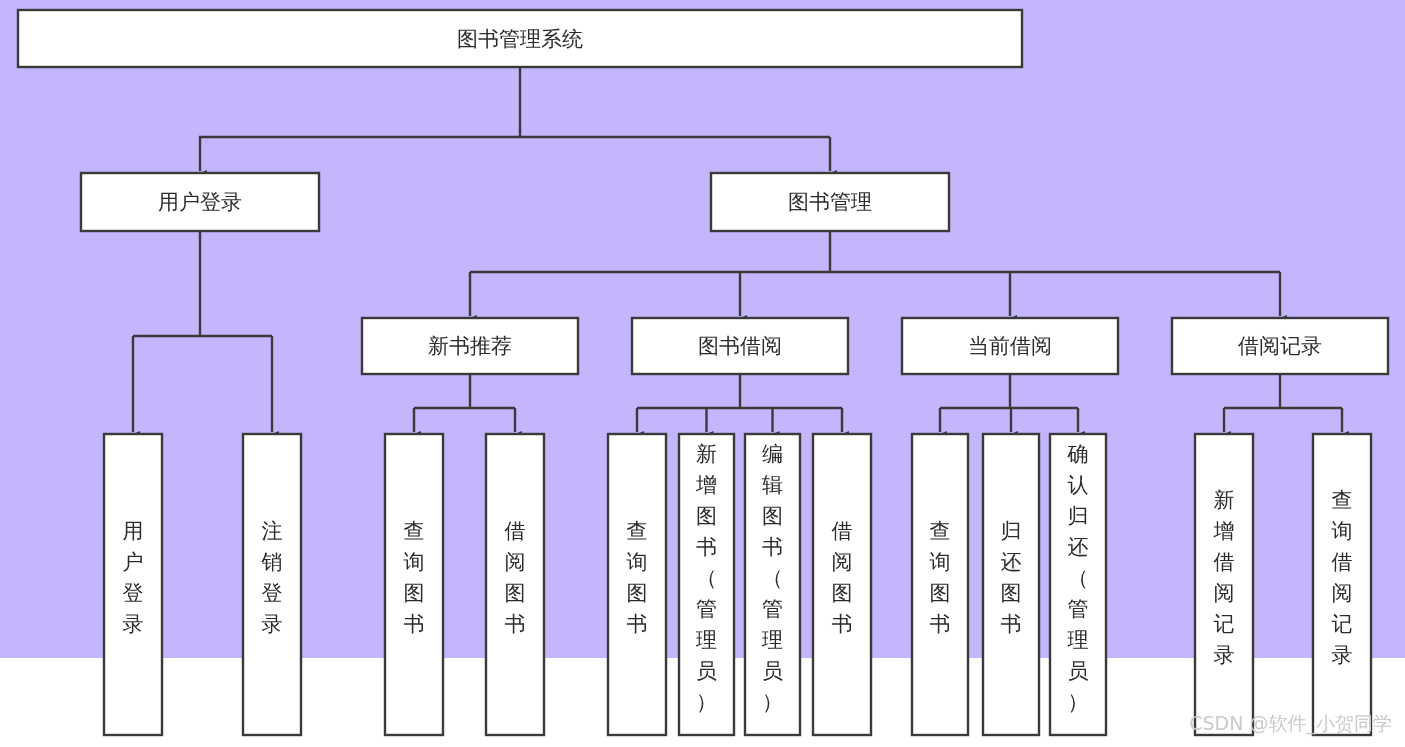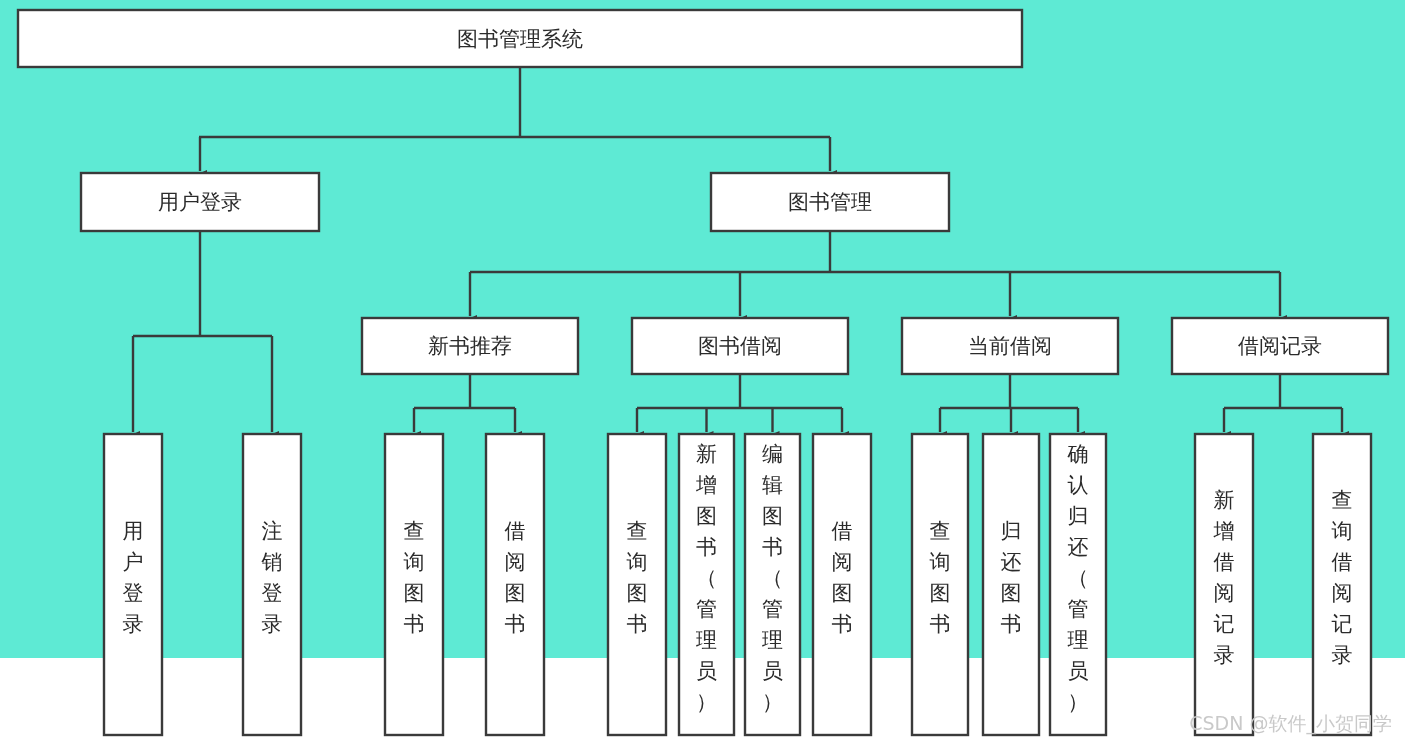--- a/index.html
+++ b/index.html
@@ -11,21 +11,21 @@
   body {
     width: 1405px;
     height: 747px;
     overflow: hidden;
     font-family: "DejaVu Sans", "Liberation Sans", sans-serif;
   }
   #diagram-root {
     position: relative;
     width: 1405px;
     height: 658px;
-    background: #5eead4;
+    background: #c4b5fd;
   }
   svg#tree-svg {
     position: absolute;
     left: 0;
     top: 0;
     width: 1405px;
     height: 747px;
     display: block;
   }
   .node-box {

